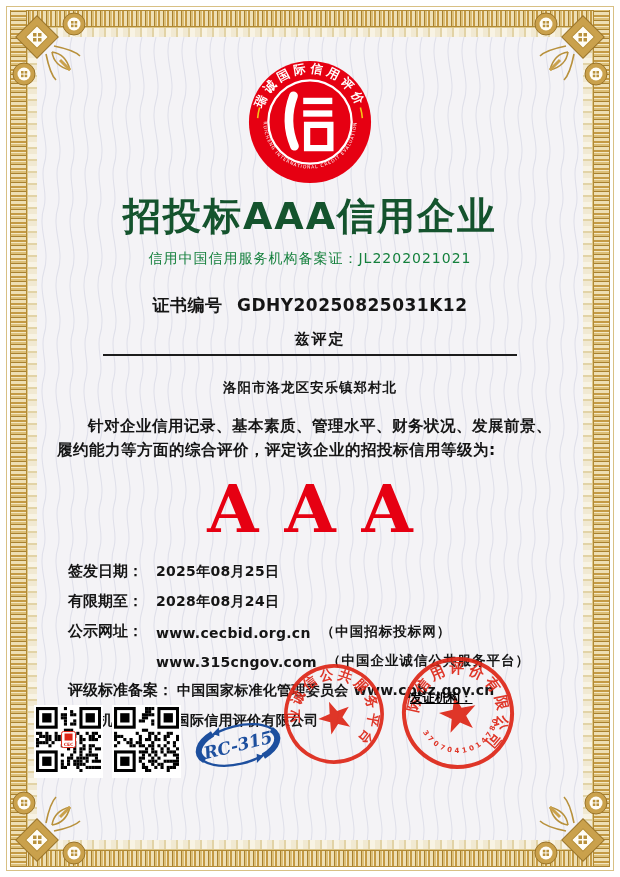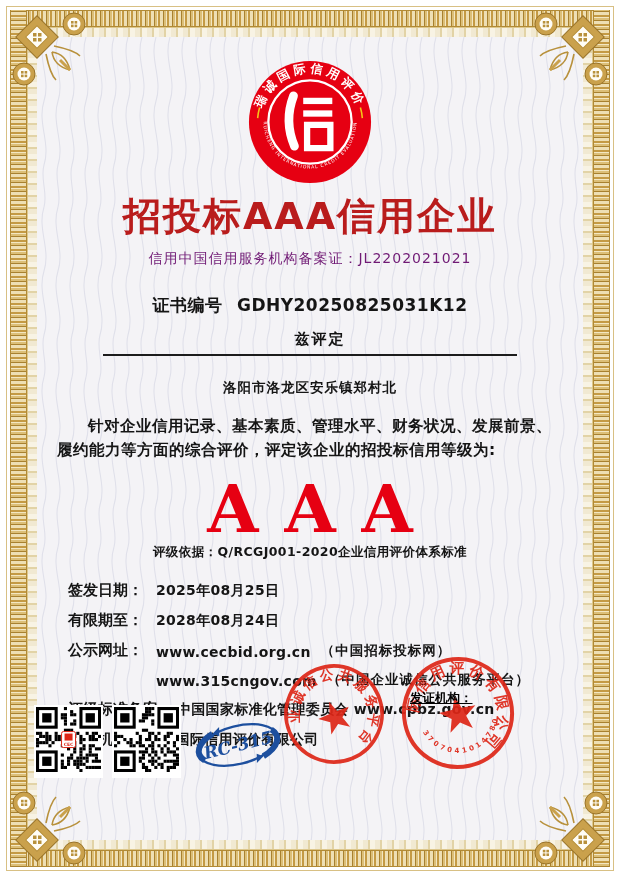--- a/index.html
+++ b/index.html
@@ -25,21 +25,21 @@
      border-left:1px solid #ddc78c;border-right:1px solid #ddc78c;}
   .scroll.top{top:27px;} .scroll.bottom{bottom:27px;}
   .scroll.left{left:27px;} .scroll.right{right:27px;}
   
   .content{position:absolute;inset:37px;background:#f4f3f6;z-index:1;}
   .waves{position:absolute;inset:0;z-index:0;}
   .inner{position:absolute;inset:0;z-index:2;text-align:center;color:#151515;}
   
   .logo-wrap{margin-top:22px;}
   .title{margin-top:8px;font-size:38px;font-weight:bold;letter-spacing:2px;line-height:1.05;}
-  .subtitle{margin-top:13px;font-size:14px;letter-spacing:1px;color:#701a75;}
+  .subtitle{margin-top:13px;font-size:14px;letter-spacing:1px;color:#15803d;}
   .certline{margin-top:26px;font-size:17px;font-weight:bold;letter-spacing:.5px;}
   .certline .num{margin-left:8px;}
   .hereby{margin-top:13px;font-size:15px;font-weight:bold;font-family:"DejaVu Serif","Liberation Serif",serif;letter-spacing:2px;margin-left:20px;}
   .company{margin-top:8px;font-size:30px;font-weight:bold;font-family:"DejaVu Serif","Liberation Serif",serif;letter-spacing:2px;}
   .company-rule{width:414px;height:2px;background:#1c1c1c;margin:5px auto 0 auto;}
   .address{margin-top:23px;font-size:13.5px;font-weight:bold;letter-spacing:1px;}
   .body-par{width:506px;margin:17px auto 0 auto;text-align:left;text-indent:2em;
             font-size:15.5px;font-weight:600;line-height:1.55;letter-spacing:.5px;}
   .grade{margin-top:14px;font-size:66px;line-height:1;font-weight:bold;letter-spacing:26px;padding-left:26px;
          font-family:"DejaVu Serif","Liberation Serif",serif;}
@@ -140,36 +140,35 @@
 
           <g>
             <path d="M48,38 q-10,26 1,52" fill="none" stroke="#ffffff" stroke-width="9" stroke-linecap="round"></path>
             <rect x="58" y="40" width="30" height="6.5" fill="#ffffff"></rect>
             <rect x="58" y="53" width="30" height="6.5" fill="#ffffff"></rect>
             <path d="M62,68 h24 v24 h-24 z" fill="none" stroke="#ffffff" stroke-width="6.5"></path>
           </g>
         </svg>
       </div>
 
-      <div class="title" style="color:#b91c1c">招投标AAA信用企业</div>
+      <div class="title" style="color:#14532d">招投标AAA信用企业</div>
       <div class="subtitle">信用中国信用服务机构备案证：JL2202021021</div>
 
       <div class="certline">
         <span>证书编号</span>
         <span class="num">GDHY20250825031K12</span>
       </div>
       <div class="hereby">兹评定</div>
 
       <div class="company-rule"></div>
       <div class="address">洛阳市洛龙区安乐镇郑村北</div>
 
       <div class="body-par">针对企业信用记录、基本素质、管理水平、财务状况、发展前景、履约能力等方面的综合评价，评定该企业的招投标信用等级为:</div>
 
       <div class="grade" style="color:#e60012">AAA</div>
-      <div class="basis">评级依据：Q/RCGJ001-2020企业信用评价体系标准</div>
 
       <div class="info">
         <div class="row">
           <span class="lbl w84">签发日期：</span>
           <span class="val">2025年08月25日</span>
         </div>
         <div class="row">
           <span class="lbl w84">有限期至：</span>
           <span class="val">2028年08月24日</span>
         </div>

